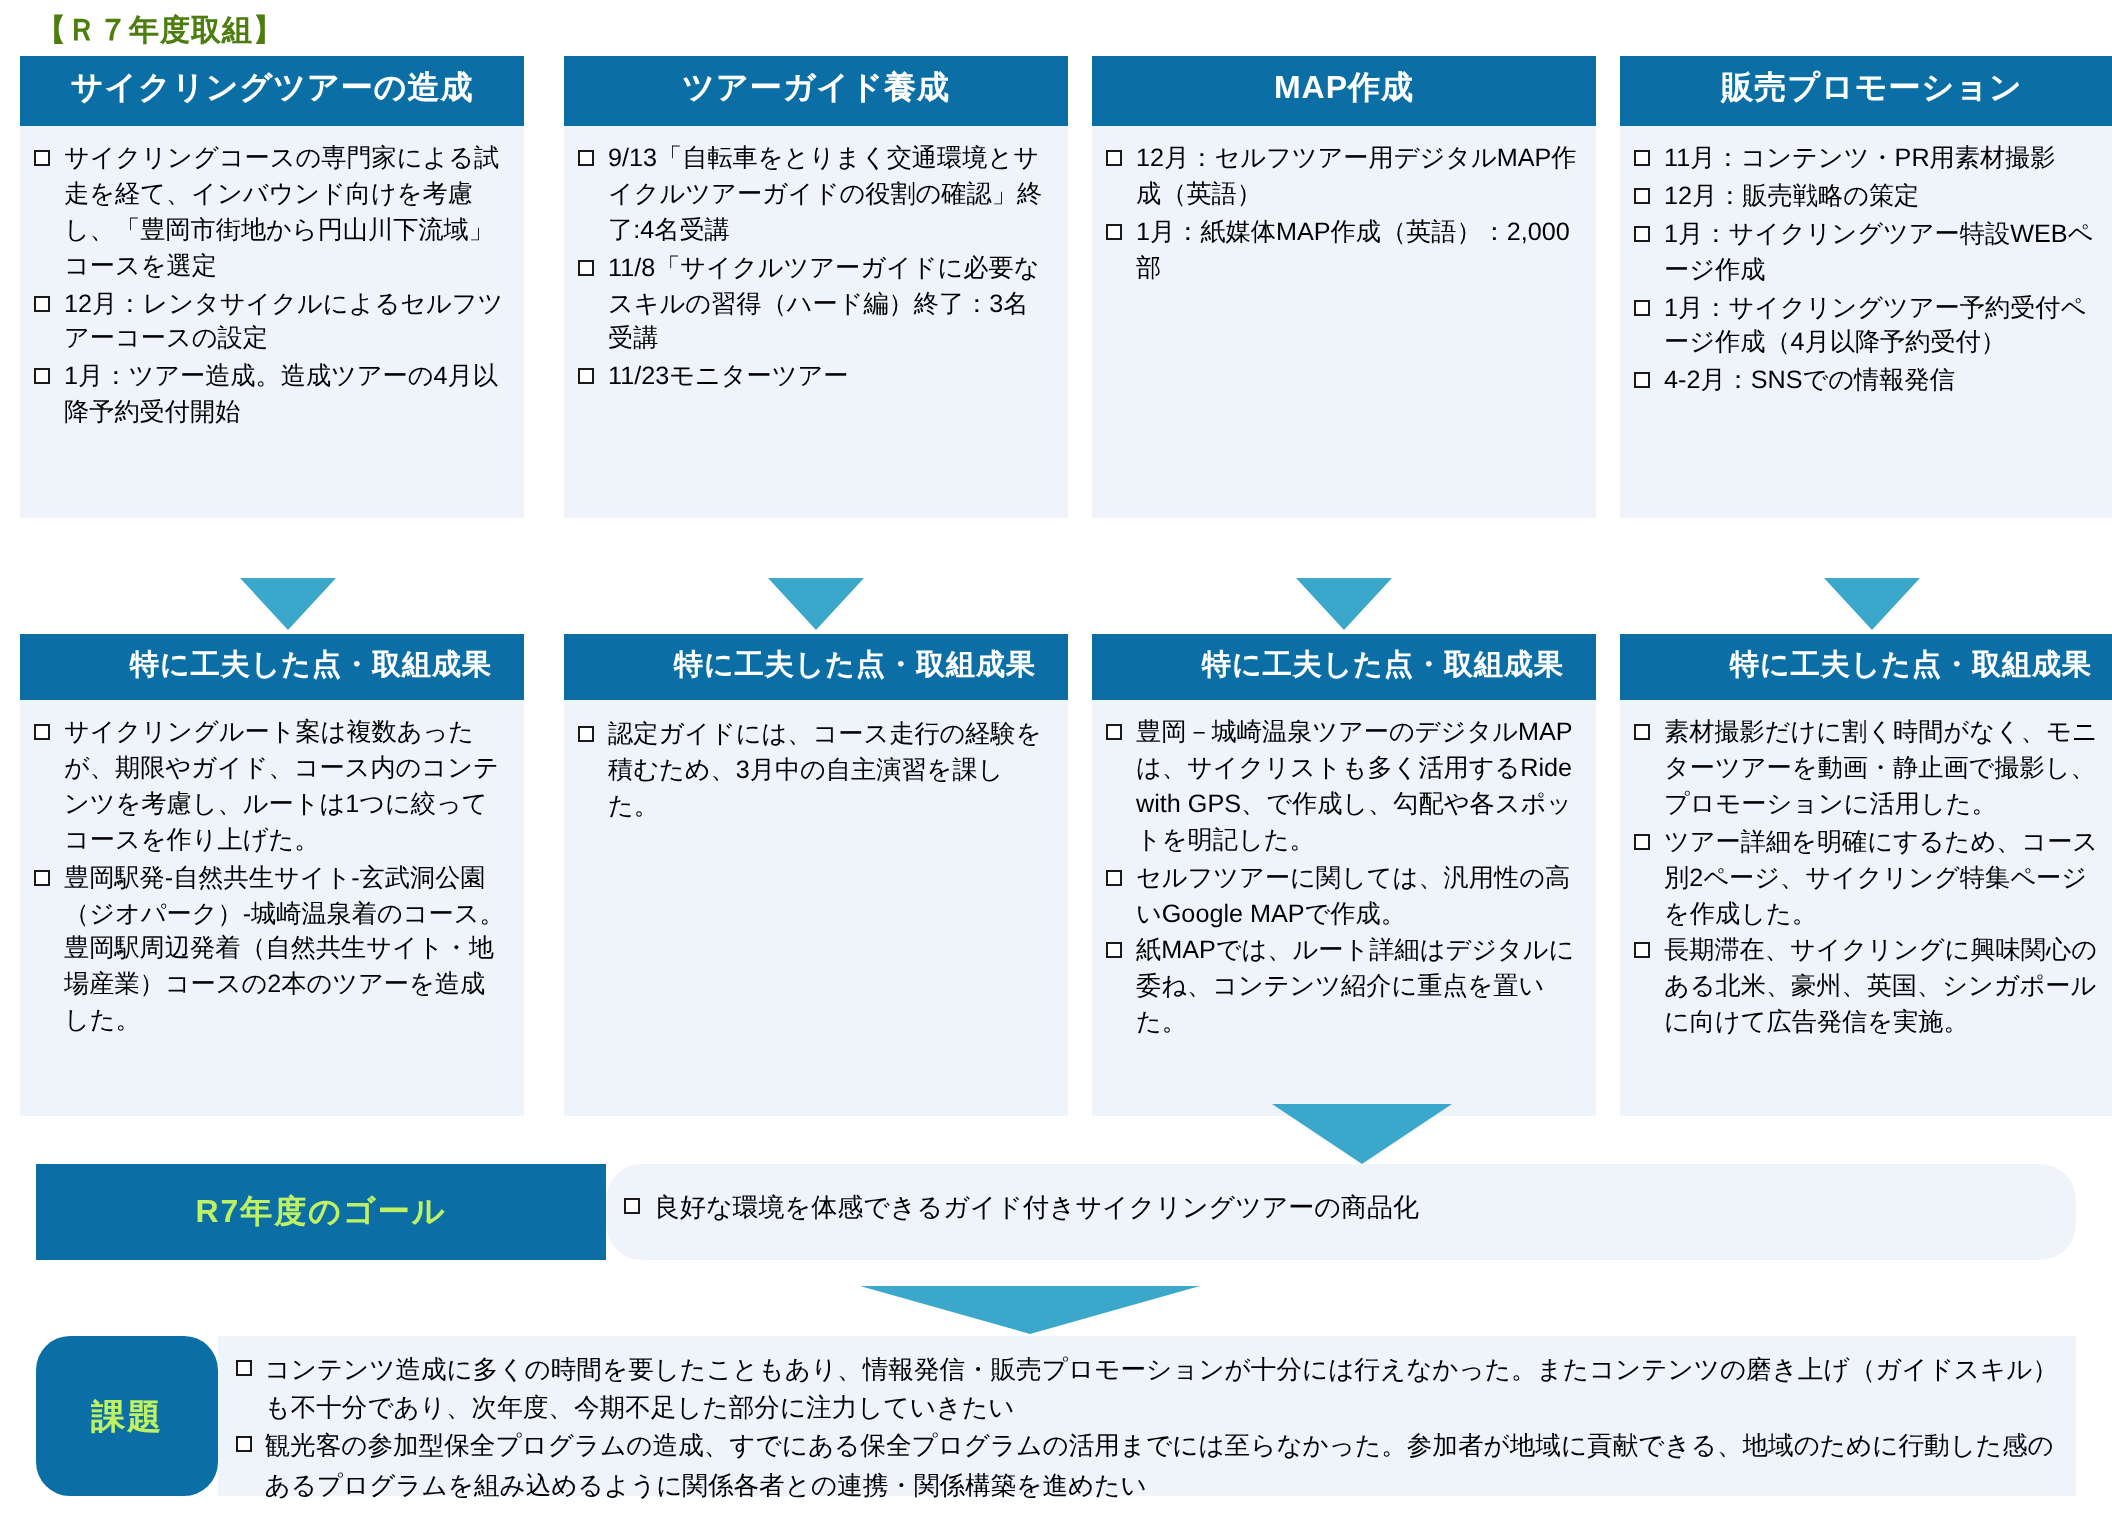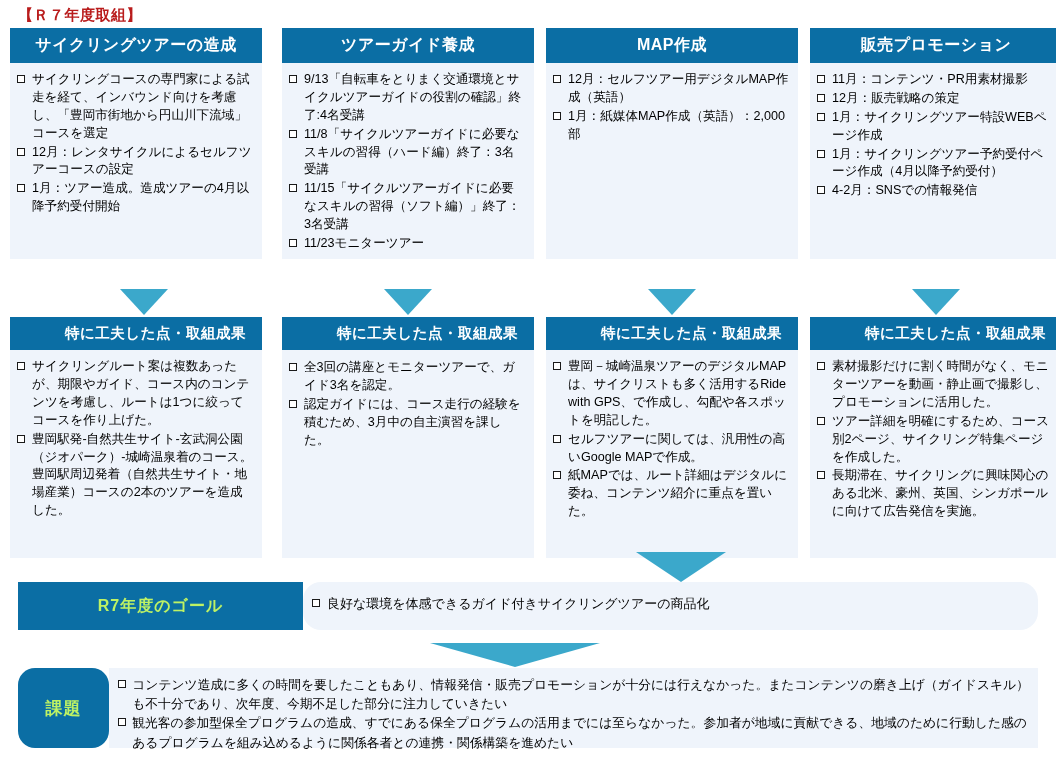--- a/index.html
+++ b/index.html
@@ -24,21 +24,21 @@
   }
 
   
   .doc-title {
     position: absolute;
     left: 18px;
     top: 6px;
     font-size: 15px;
     font-weight: bold;
     letter-spacing: .5px;
-    color: #b91c1c;
+    color: #4d7c0f;
     white-space: nowrap;
   }
 
   
   .col {
     position: absolute;
     width: 252px;
   }
   .col-1 { left: 10px; }
   .col-2 { left: 282px; }
@@ -179,21 +179,20 @@
         </ul>
       </div>
     </div>
 
     <div class="col col-2" style="top:28px;">
       <div class="card-head">ツアーガイド養成</div>
       <div class="card-body">
         <ul class="bullets">
           <li><span class="bx"></span><span>9/13「自転車をとりまく交通環境とサイクルツアーガイドの役割の確認」終了:4名受講</span></li>
           <li><span class="bx"></span><span>11/8「サイクルツアーガイドに必要なスキルの習得（ハード編）終了：3名受講</span></li>
-          <li><span class="bx"></span><span>11/15「サイクルツアーガイドに必要なスキルの習得（ソフト編）」終了：3名受講</span></li>
           <li><span class="bx"></span><span>11/23モニターツアー</span></li>
         </ul>
       </div>
     </div>
 
     <div class="col col-3" style="top:28px;">
       <div class="card-head">MAP作成</div>
       <div class="card-body">
         <ul class="bullets">
           <li><span class="bx"></span><span>12月：セルフツアー用デジタルMAP作成（英語）</span></li>
@@ -231,21 +230,20 @@
           <li><span class="bx"></span><span>豊岡駅発-自然共生サイト-玄武洞公園（ジオパーク）-城崎温泉着のコース。豊岡駅周辺発着（自然共生サイト・地場産業）コースの2本のツアーを造成した。</span></li>
         </ul>
       </div>
     </div>
 
     <div class="col col-2" style="top:317px;">
       <div class="card-head smaller">特に工夫した点・取組成果</div>
       <div class="card-body">
         <ul class="bullets">
           <li><span class="bx"></span></li>
-          <li><span class="bx"></span><span>全3回の講座とモニターツアーで、ガイド3名を認定。</span></li>
           <li><span class="bx"></span><span>認定ガイドには、コース走行の経験を積むため、3月中の自主演習を課した。</span></li>
         </ul>
       </div>
     </div>
 
     <div class="col col-3" style="top:317px;">
       <div class="card-head smaller">特に工夫した点・取組成果</div>
       <div class="card-body">
         <ul class="bullets">
           <li><span class="bx"></span><span>豊岡－城崎温泉ツアーのデジタルMAPは、サイクリストも多く活用するRide with GPS、で作成し、勾配や各スポットを明記した。</span></li>

